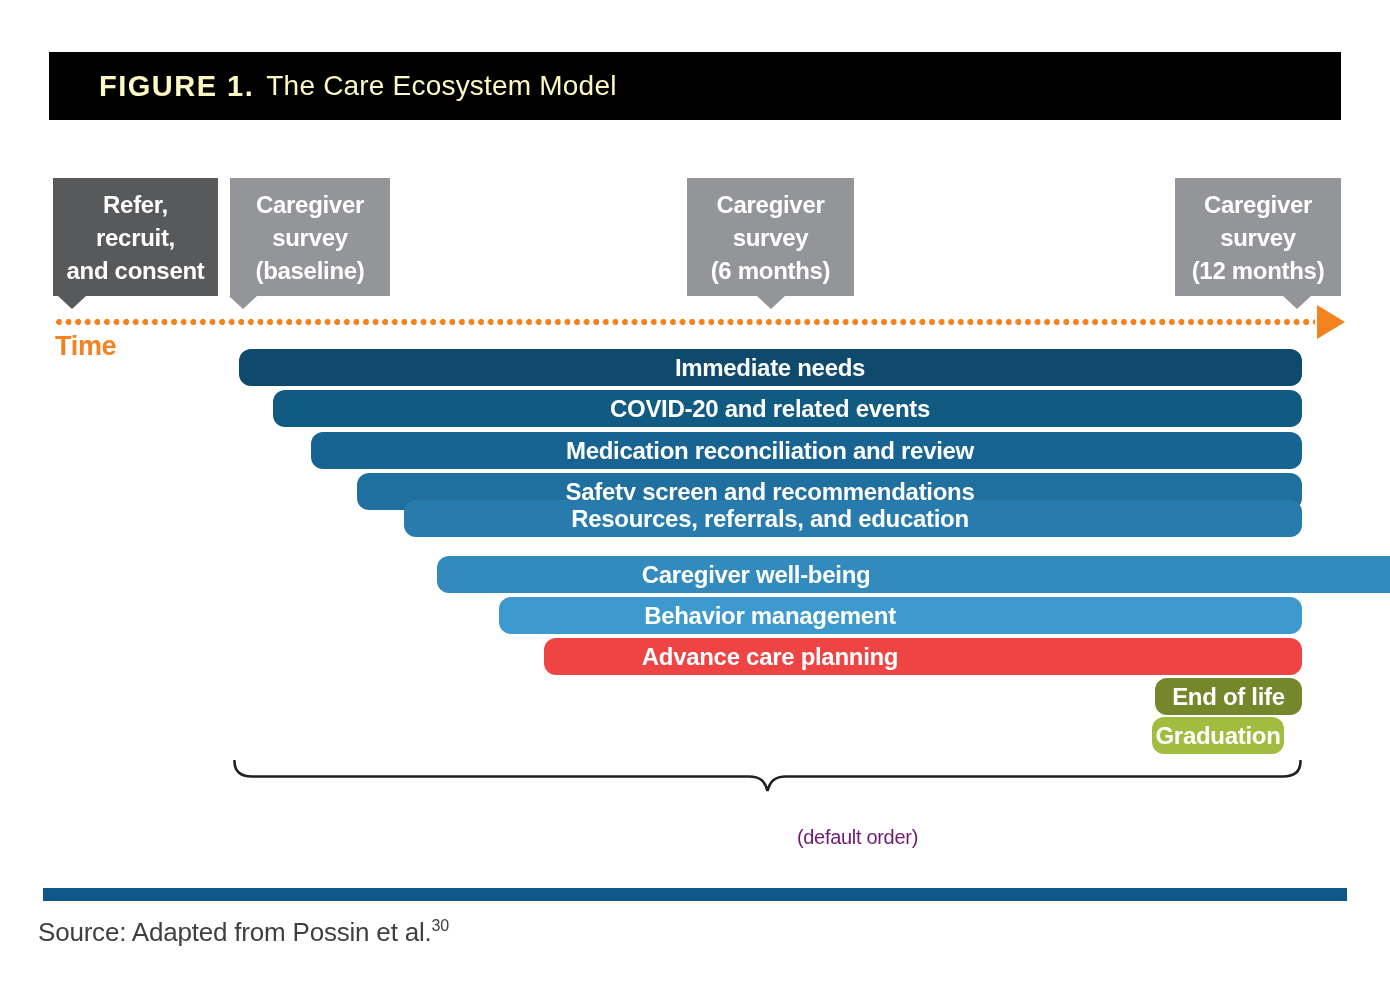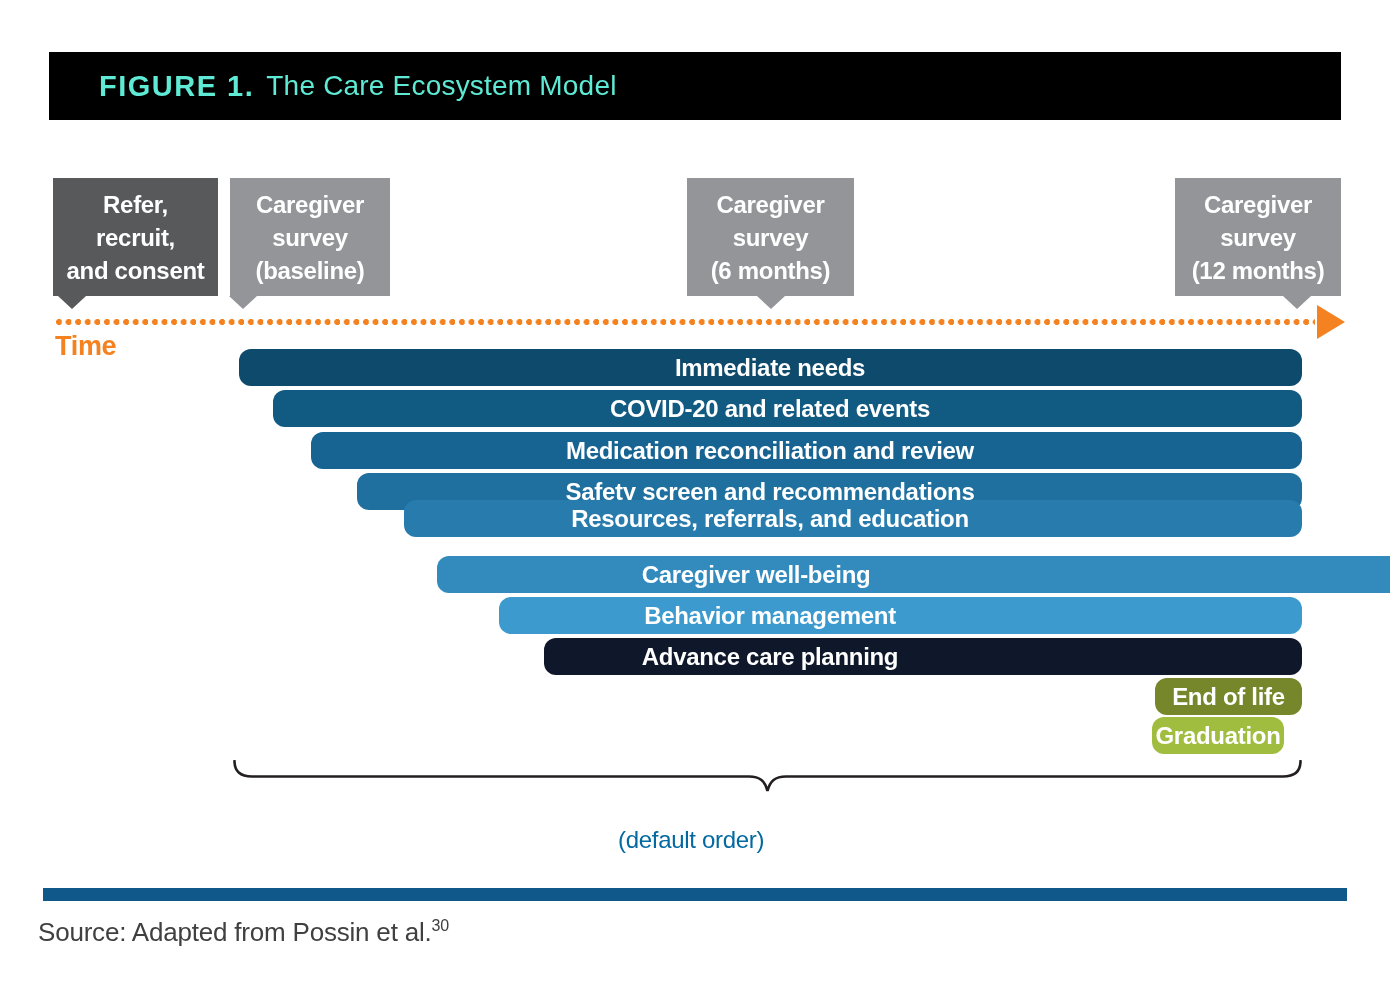--- a/index.html
+++ b/index.html
@@ -2,21 +2,21 @@
 <html><head>
 <meta charset="utf-8">
 <style>
   * { margin:0; padding:0; box-sizing:border-box; }
   html,body { background:#ffffff; }
   body { width:1390px; height:1006px; position:relative; font-family:"Liberation Sans", sans-serif; }
   .page { position:absolute; inset:0; background:#ffffff; overflow:hidden; }
 
   
   .title-bar { position:absolute; left:49px; top:52px; width:1292px; height:68px;
-    background:#000000; color:#5eead4; display:flex; align-items:center; padding-left:50px; }
+    background:#000000; color:#fef9c3; display:flex; align-items:center; padding-left:50px; }
   .title-bar .fig-label { font-weight:bold; font-size:29px; letter-spacing:1.5px; margin-right:12px; }
   .title-bar .fig-title { font-size:28px; letter-spacing:0.2px; }
 
   
   .callout { position:absolute; top:178px; height:118px; color:#fff; font-weight:bold;
     font-size:24px; line-height:33px; text-align:center; display:flex; align-items:center;
     justify-content:center; white-space:pre-line; letter-spacing:-0.3px; }
   .callout .tail { position:absolute; bottom:-13px; width:0; height:0;
     border-left:14px solid transparent; border-right:14px solid transparent; }
   .callout-1 { left:53px;  width:165px; background:#58595b; }
@@ -50,22 +50,22 @@
   .bar-6 { left:437px; top:556px; width:1012px;  } .bar-6 .label { left:319px; }
   .bar-7 { left:499px; top:597px; width:803px;  } .bar-7 .label { left:271px; }
   .bar-8 { left:544px; top:638px; width:758px;  } .bar-8 .label { left:226px; }
   .bar-9  { left:1155px; top:678px; width:147px; } .bar-9 .label  { left:50%; }
   .bar-10 { left:1152px; top:717px; width:132px; } .bar-10 .label { left:50%; }
 
   
   .brace { position:absolute; left:233px; top:760px; }
   .brace-title { position:absolute; left:618px; top:794px; width:300px; text-align:center;
     color:#111111; font-weight:bold; font-size:27px; letter-spacing:-0.3px; }
-  .brace-subtitle { position:absolute; left:618px; top:826px; width:300px; text-align:left;
-    color:#0369a1; font-size:24px; letter-spacing:-0.3px; }
+  .brace-subtitle { position:absolute; left:618px; top:826px; width:300px; text-align:right;
+    color:#701a75; font-size:20px; letter-spacing:-0.3px; }
 
   
   .divider { position:absolute; left:43px; top:888px; width:1304px; height:13px; background:#10578a; }
   .source { position:absolute; left:38px; top:917px; color:#404040; font-size:26px;
     font-weight:400; letter-spacing:-0.2px; }
   .source sup { font-size:16px; vertical-align:super; }
 </style>
 </head>
 <body>
 
@@ -119,21 +119,21 @@
   </div>
   <div class="bar bar-5" style="background-color: rgb(40, 124, 173);">
     <span class="label">Resources, referrals, and education</span>
   </div>
   <div class="bar bar-6" style="background-color: rgb(50, 138, 189);">
     <span class="label">Caregiver well-being</span>
   </div>
   <div class="bar bar-7" style="background-color: rgb(60, 154, 207);">
     <span class="label">Behavior management</span>
   </div>
-  <div class="bar bar-8" style="background-color: #0f172a;">
+  <div class="bar bar-8" style="background-color: #ef4444;">
     <span class="label">Advance care planning</span>
   </div>
   <div class="bar bar-9" style="background-color: rgb(117, 134, 43);">
     <span class="label">End of life</span>
   </div>
   <div class="bar bar-10" style="background-color: rgb(161, 189, 64);">
     <span class="label">Graduation</span>
   </div>
 
   <svg class="brace" width="1069" height="34" viewBox="0 0 1069 34">

